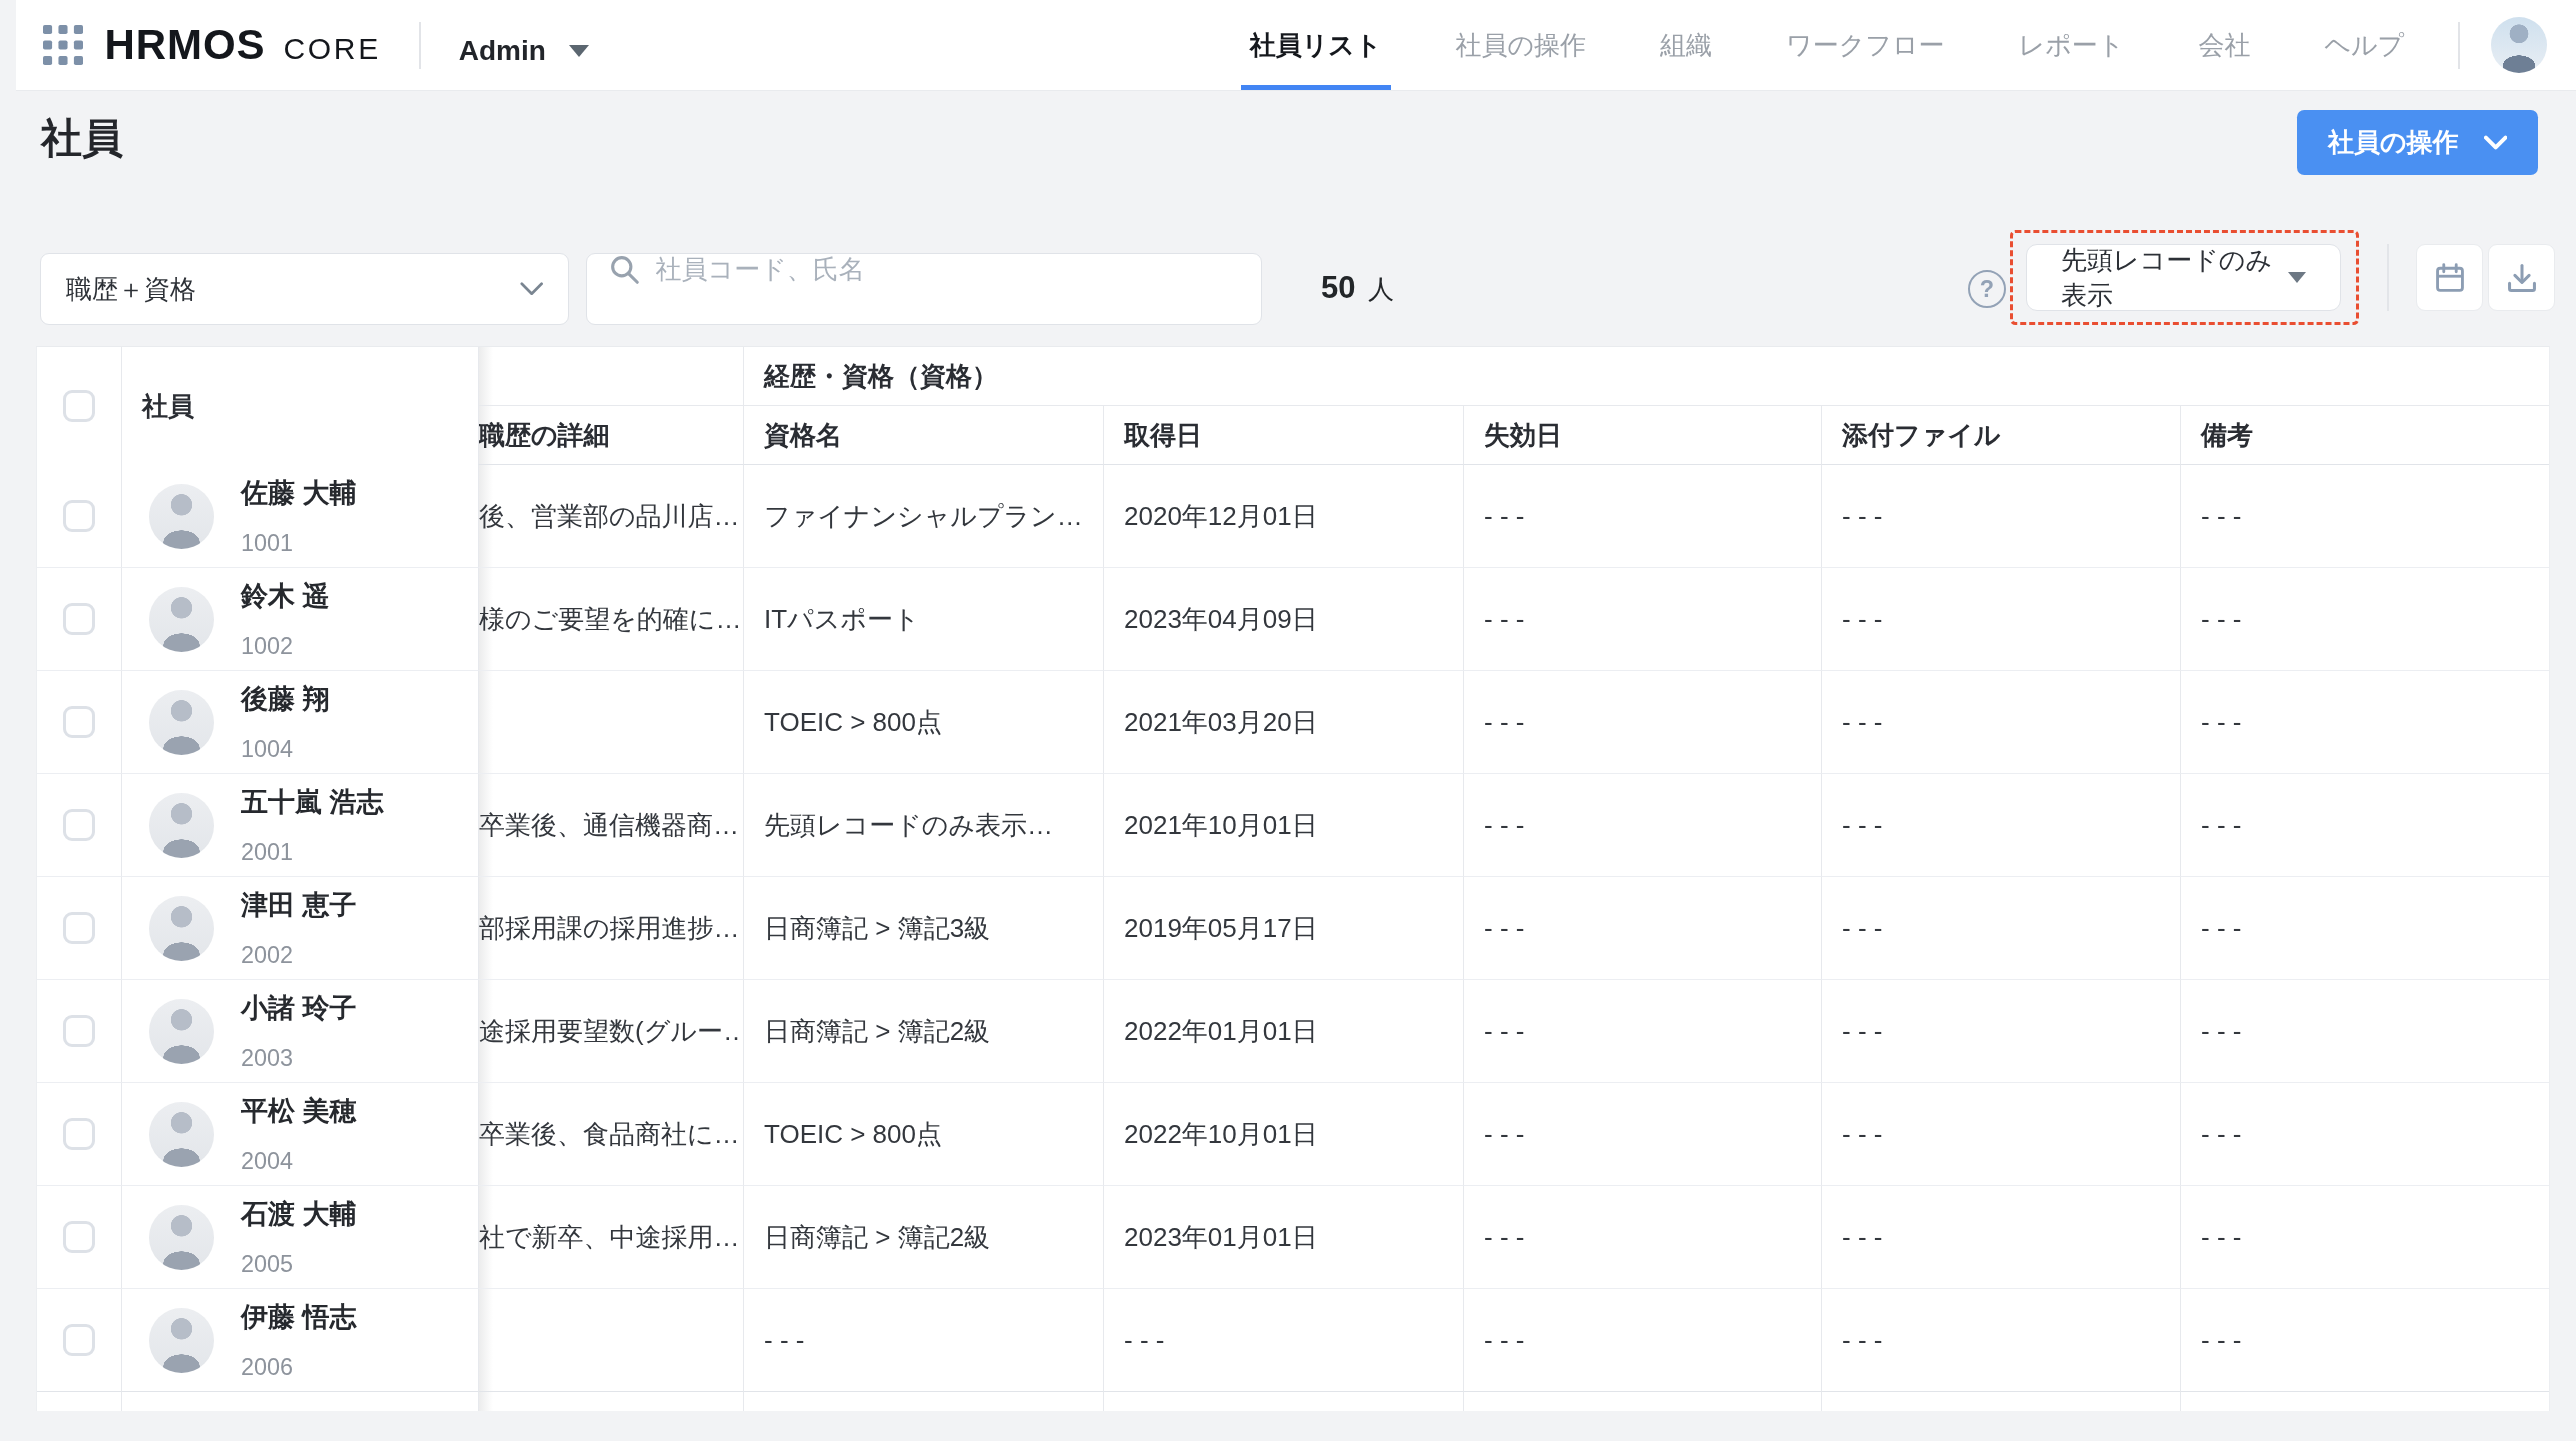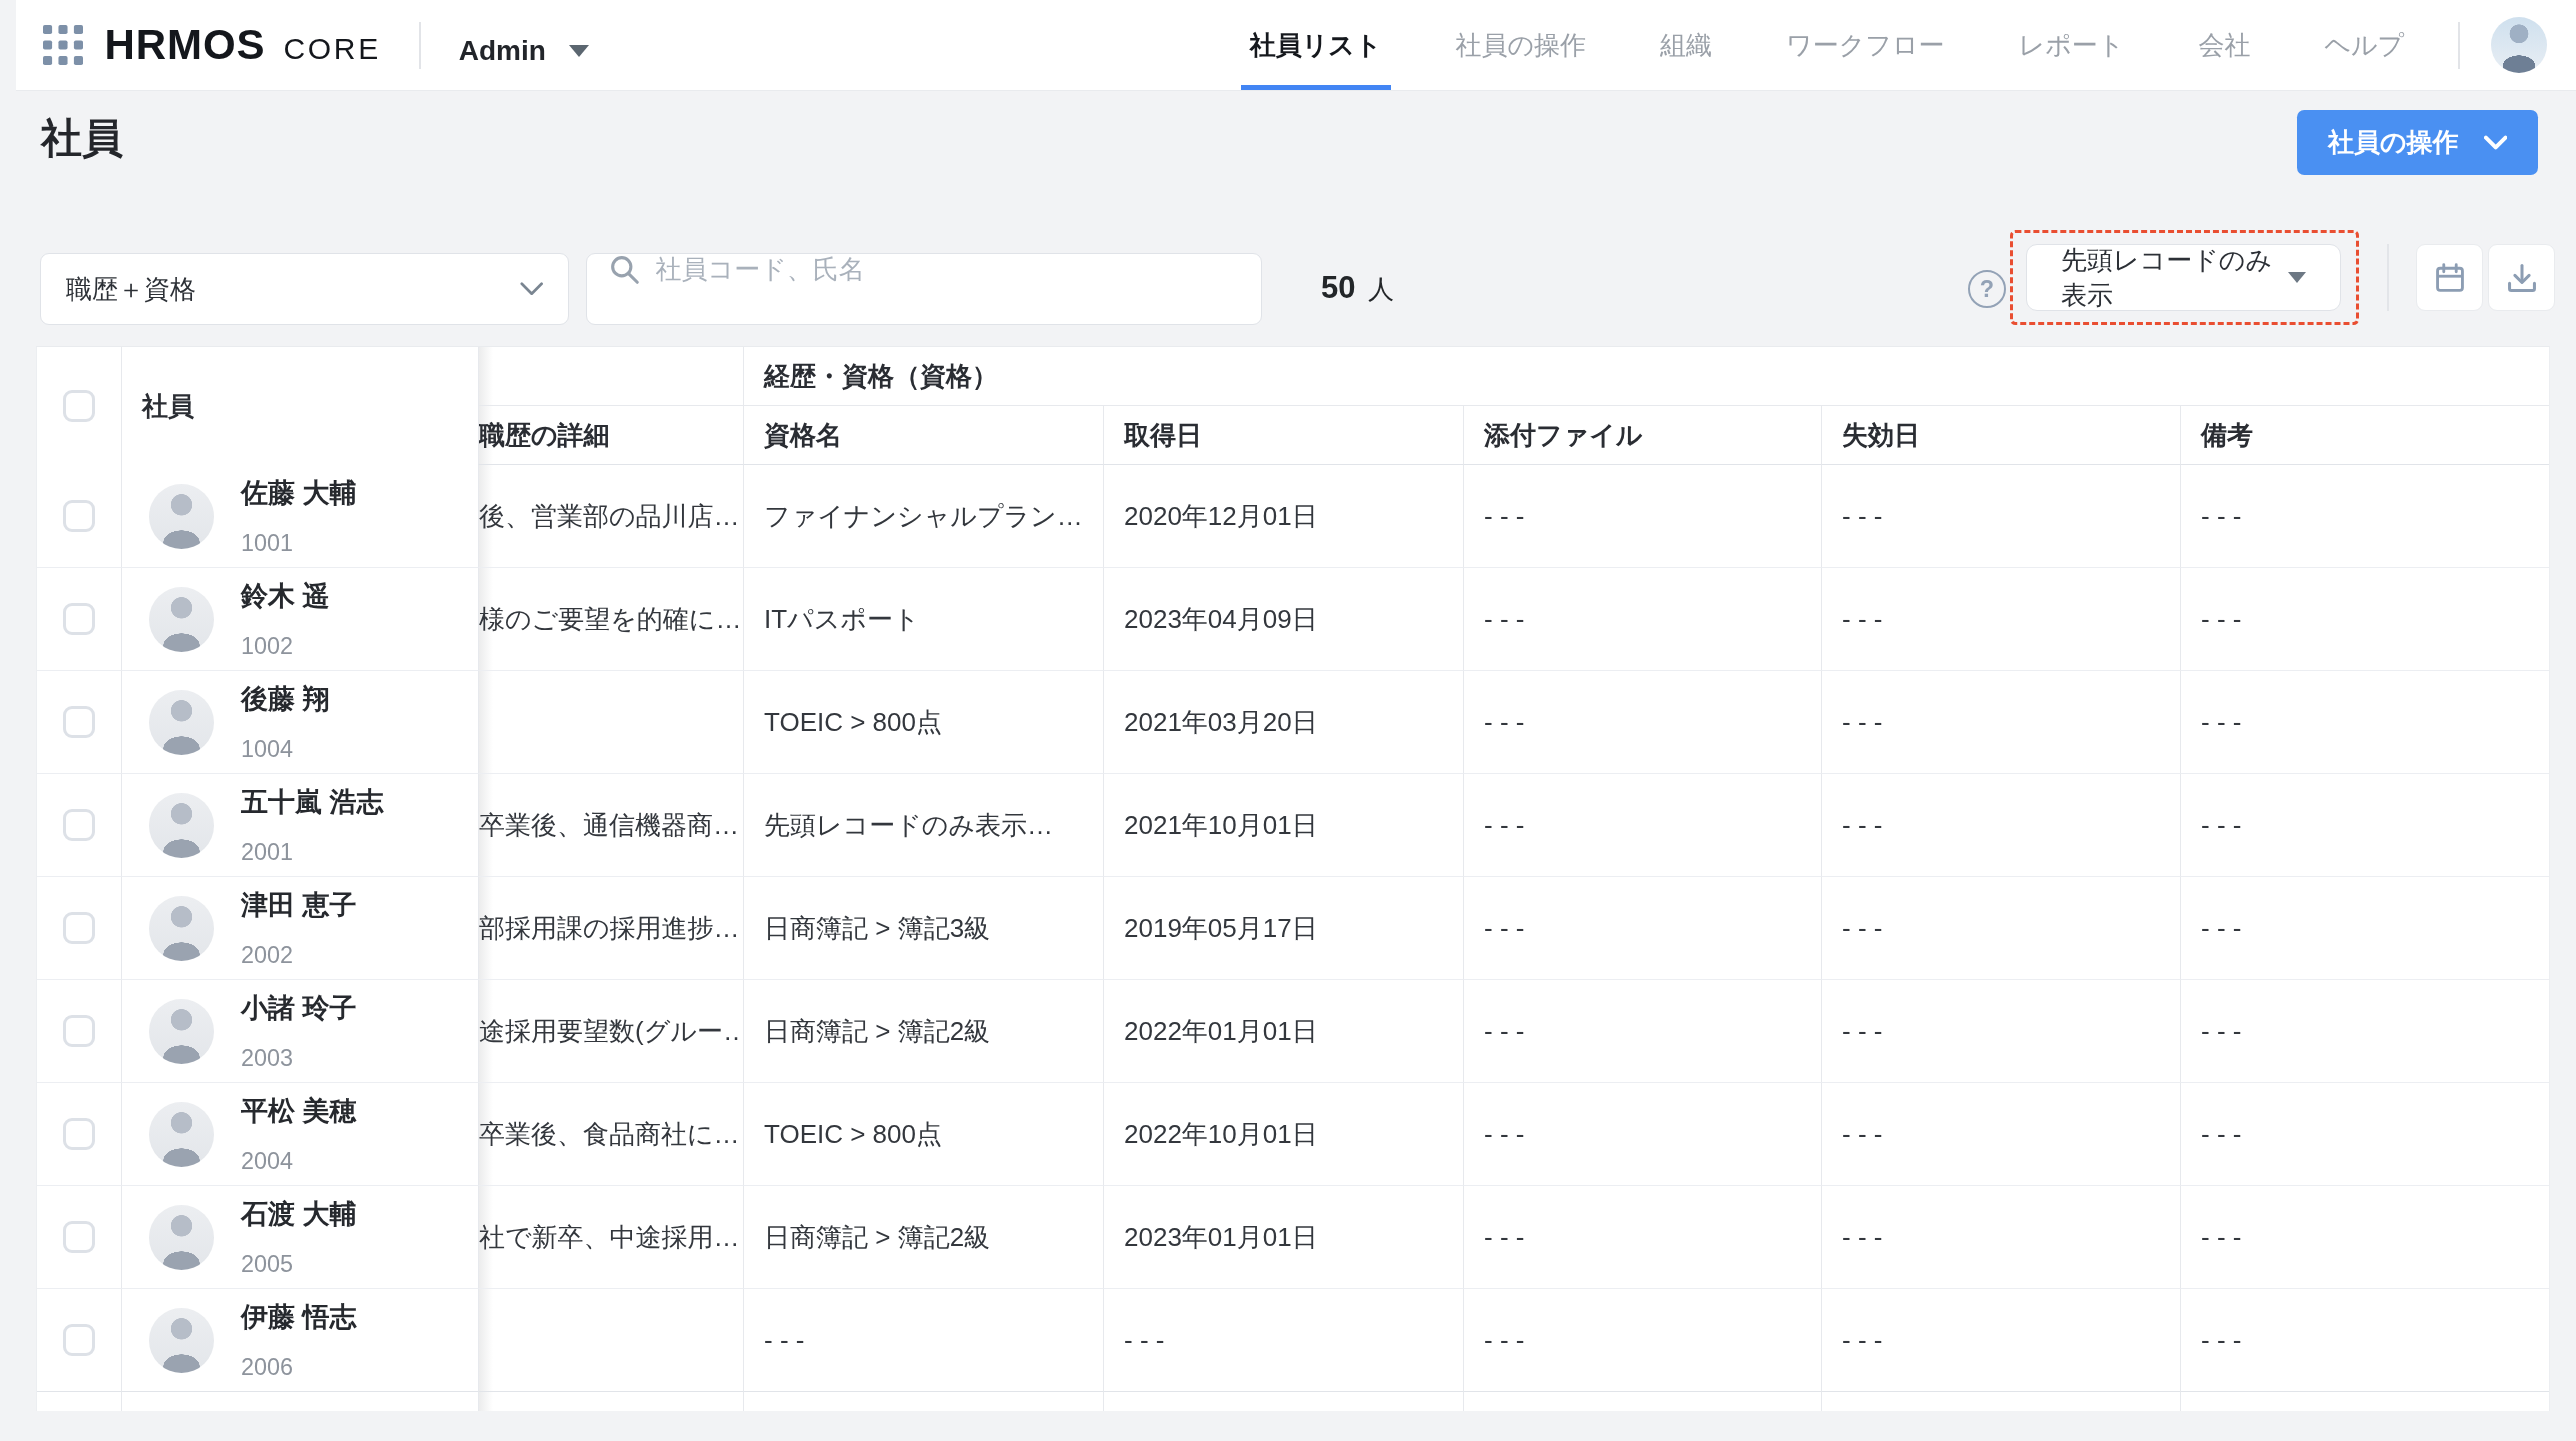--- a/index.html
+++ b/index.html
@@ -234,24 +234,24 @@
       <div class="cell bl hb2 clip cellspanfix shadow-left">
         <span class="h-label">職歴の詳細</span>
       </div>
       <div class="cell bl hb2 pad">
           <span class="h-label">資格名</span>
         </div>
       <div class="cell bl hb2 pad">
           <span class="h-label">取得日</span>
         </div>
       <div class="cell bl hb2 pad">
+          <span class="h-label">失効日</span>
+        </div>
+      <div class="cell bl hb2 pad">
           <span class="h-label">添付ファイル</span>
-        </div>
-      <div class="cell bl hb2 pad">
-          <span class="h-label">失効日</span>
         </div>
       <div class="cell bl hb2 pad">
           <span class="h-label">備考</span>
         </div>
 
       <div class="cell rb c-check">
           <div class="checkbox"></div>
         </div>
       <div class="cell rb bl c-emp">
         <div class="avatar"></div>

